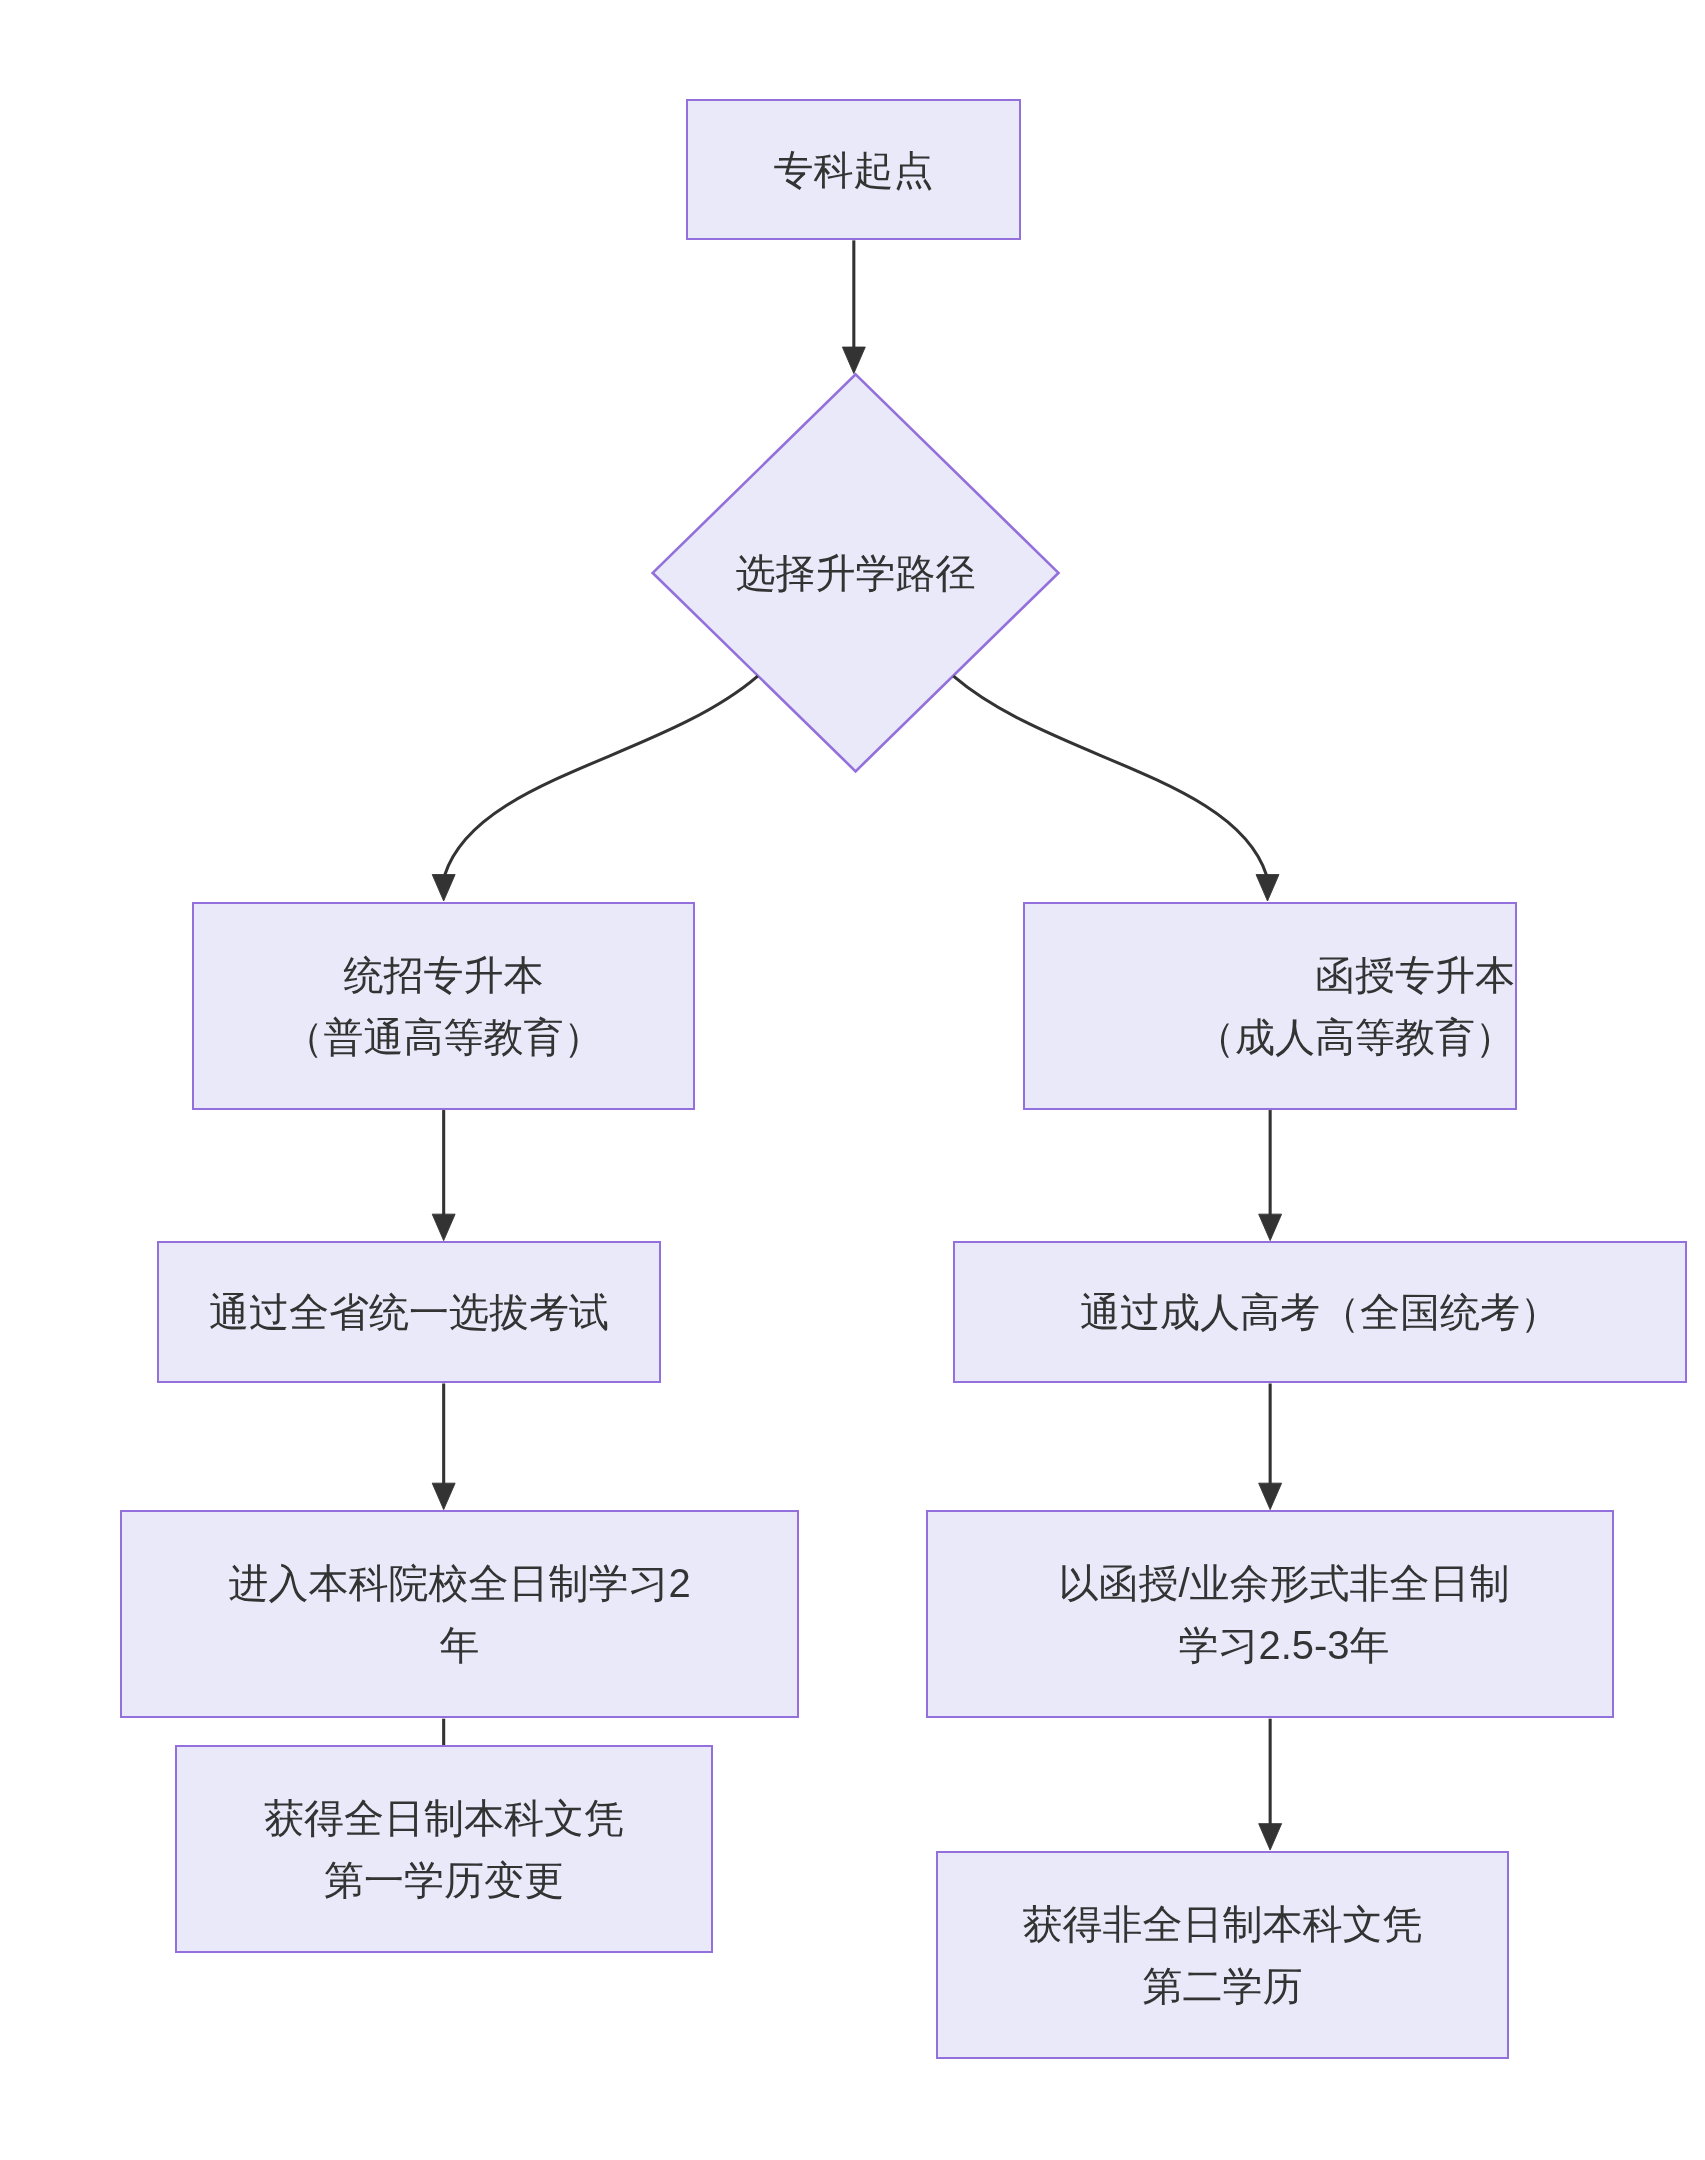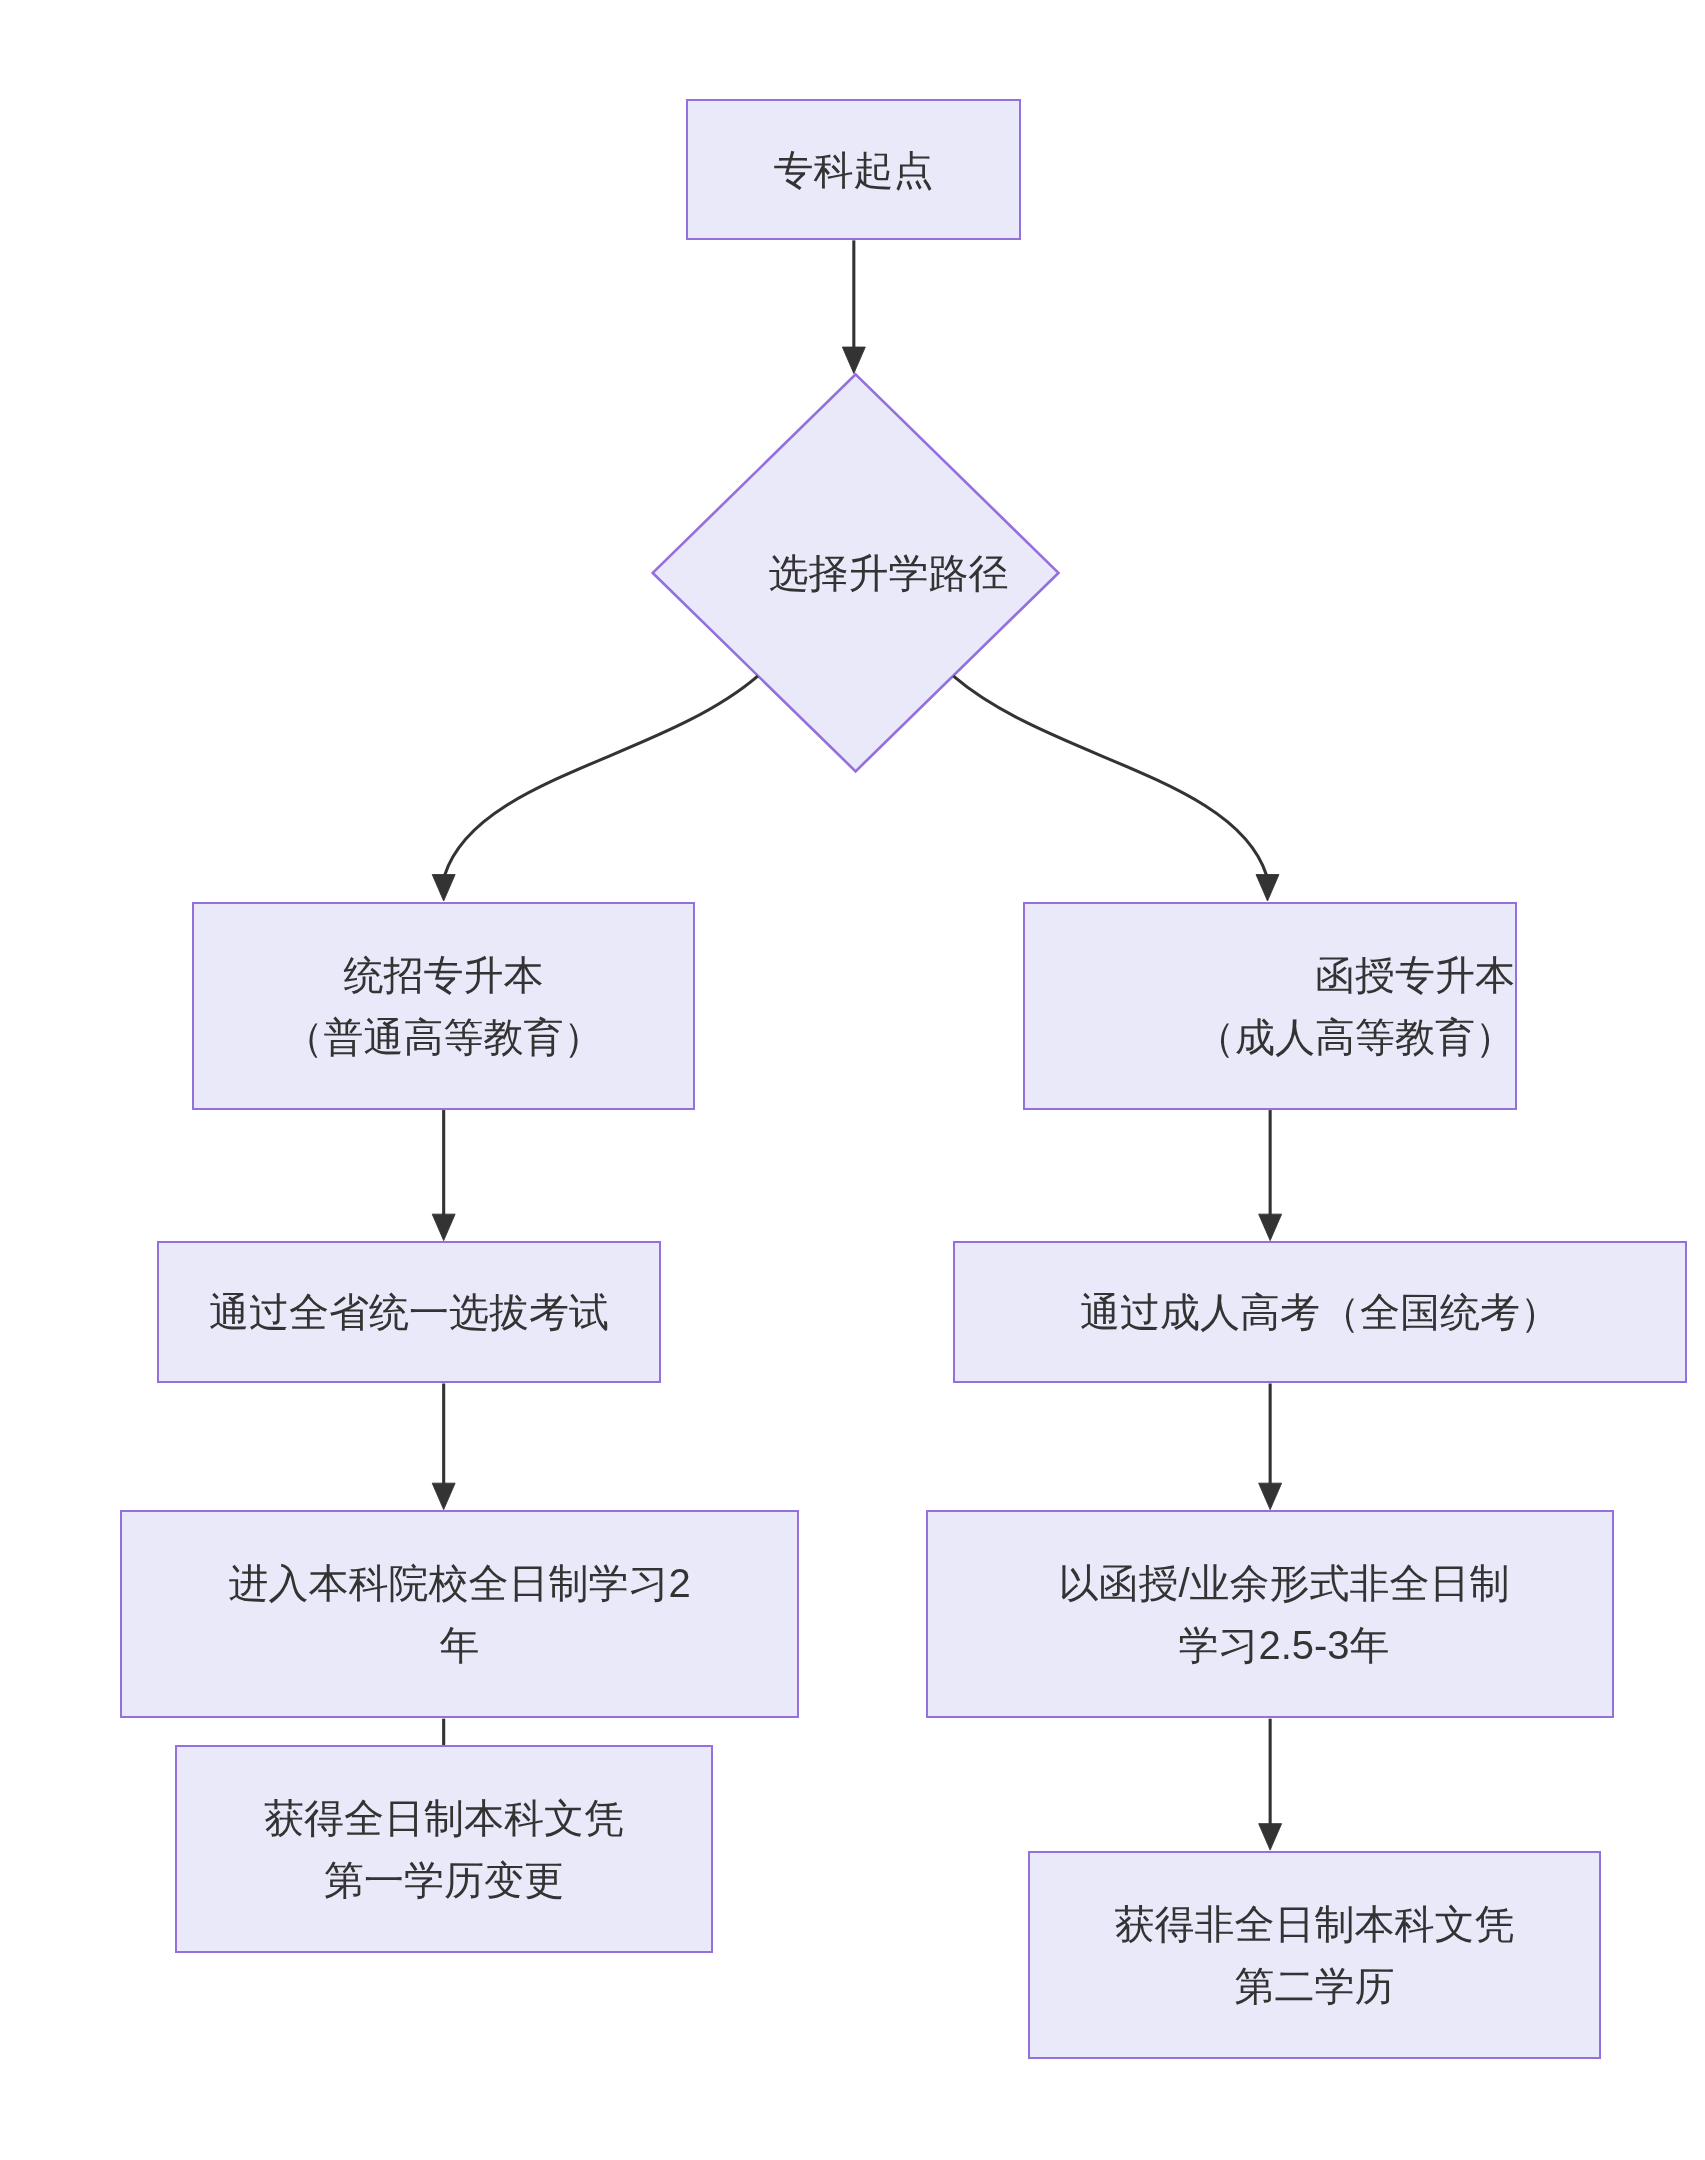--- a/index.html
+++ b/index.html
@@ -70,22 +70,22 @@
   }
   
   #node-start    { left: 686px;  top: 99px;  width: 335px; height: 141px; }
   #node-l1       { left: 192px;  top: 902px; width: 503px; height: 208px; }
   #node-l2       { left: 157px;  top: 1241px; width: 504px; height: 142px; }
   #node-l3       { left: 104px;  top: 1510px; width: 679px; height: 208px; margin-left: 16px; }
   #node-l4       { left: 175px;  top: 1745px; width: 538px; height: 208px; }
   #node-r1       { left: 1023px; top: 902px; width: 494px; height: 208px; align-items: flex-end; }
   #node-r2       { left: 953px; top: 1241px; width: 734px; height: 142px; }
   #node-r3       { left: 926px; top: 1510px; width: 688px; height: 208px; padding-left: 28px; }
-  #node-r4       { left: 1028px; top: 1851px; width: 573px; height: 208px; }
-  #node-decision { left: 668px;  top: 511px;  width: 441px; height: 124px; }
+  #node-r4       { left: 936px; top: 1851px; width: 573px; height: 208px; }
+  #node-decision { left: 635px;  top: 511px;  width: 441px; height: 124px; }
 </style>
 </head>
 <body>
 
 <div class="stage">
 
   <svg class="overlay" viewBox="0 0 1933 2449" xmlns="http://www.w3.org/2000/svg">
 
     <polygon class="diamond-shape" points="970,424 1200,649 970,874 740,649"></polygon>
 

